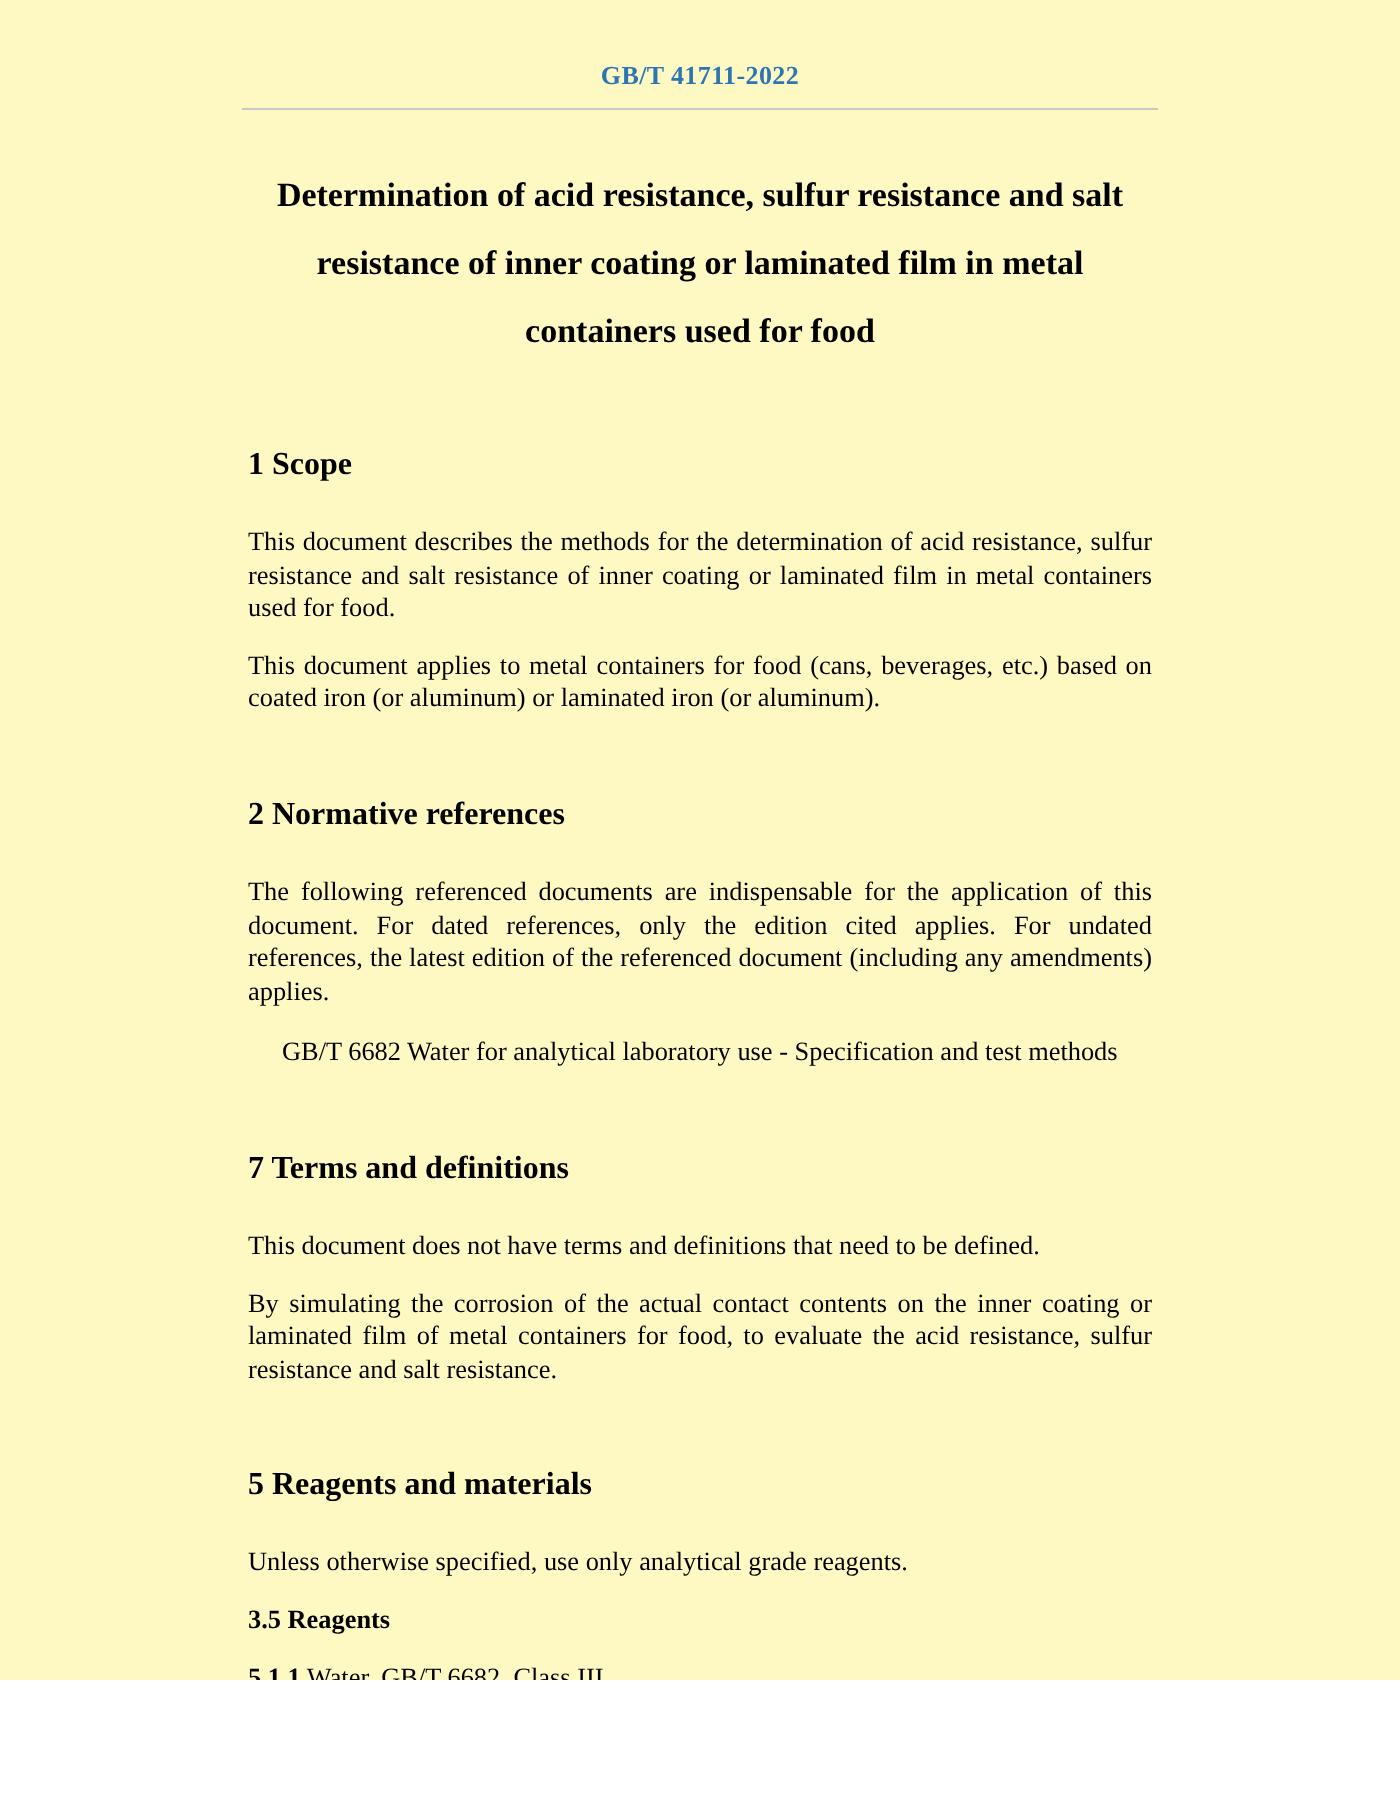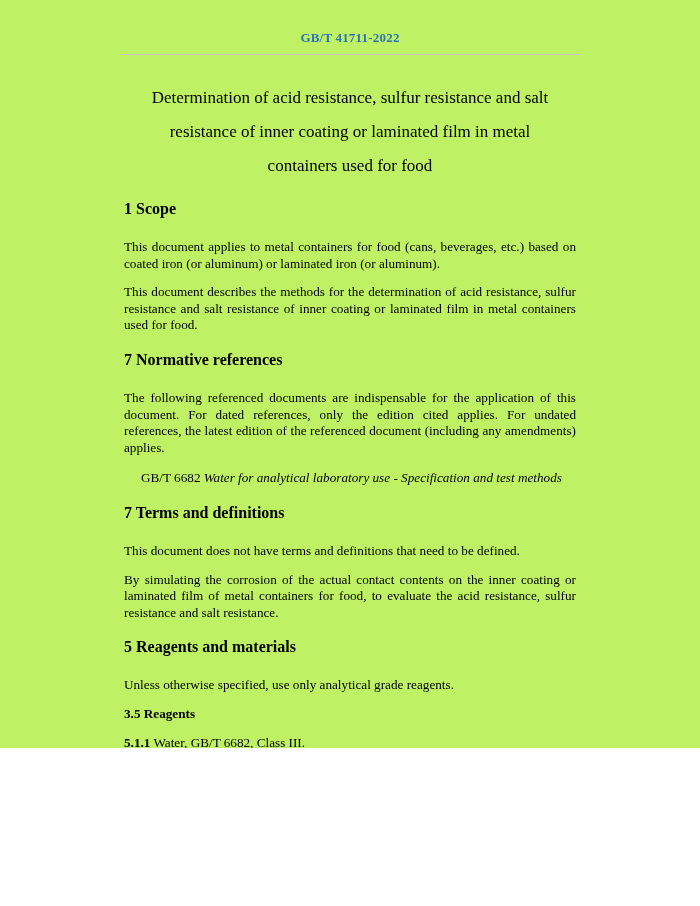--- a/index.html
+++ b/index.html
@@ -3,22 +3,22 @@
 <meta charset="utf-8">
 <style>
   html, body {
     margin: 0;
     padding: 0;
     background: #ffffff;
   }
   .page {
     position: relative;
     width: 700px;
-    height: 748px;
-    background: #bef264;
+    height: 840px;
+    background: #fef9c3;
     font-family: "Liberation Serif", serif;
     color: #000000;
     overflow: hidden;
     box-sizing: border-box;
   }
   .header {
     width: 458px;
     margin: 0 auto;
     padding-top: 30px;
     padding-bottom: 8px;
@@ -29,44 +29,44 @@
     font-size: 13px;
     letter-spacing: 0.2px;
   }
   .content {
     width: 452px;
     margin: 0 auto;
   }
   .doc-title {
     margin-top: 26px;
     text-align: center;
-    font-weight: normal;
+    font-weight: bold;
     font-size: 17px;
     line-height: 34px;
   }
   h2.section-heading {
     font-size: 16px;
     font-weight: bold;
-    margin: 16px 0 20px 0;
+    margin: 40px 0 20px 0;
     line-height: 20px;
   }
   p.body-para {
     font-size: 13.2px;
     line-height: 16.6px;
     margin: 12px 0;
     text-align: justify;
   }
   p.ref-para {
     font-size: 13.2px;
     line-height: 16.6px;
     margin: 14px 0 14px 0;
     padding-left: 17px;
     text-align: left;
   }
-  .ref-title { font-style: italic; }
+  .ref-title { }
   .bold { font-weight: bold; }
   .first-sect { margin-top: 46px; }
   .footer {
     position: absolute;
     top: 843px;
     left: 121px;
     width: 458px;
     border-top: 1px solid #c9c9c9;
     padding-top: 8px;
     display: flex;
@@ -97,24 +97,24 @@
 
   <div class="content">
 
     <div class="doc-title">
       <div>Determination of acid resistance, sulfur resistance and salt</div>
       <div>resistance of inner coating or laminated film in metal</div>
       <div>containers used for food</div>
     </div>
 
     <h2 class="section-heading first-sect">1 Scope</h2>
+    <p class="body-para">This document describes the methods for the determination of acid resistance, sulfur resistance and salt resistance of inner coating or laminated film in metal containers used for food.</p>
     <p class="body-para">This document applies to metal containers for food (cans, beverages, etc.) based on coated iron (or aluminum) or laminated iron (or aluminum).</p>
-    <p class="body-para">This document describes the methods for the determination of acid resistance, sulfur resistance and salt resistance of inner coating or laminated film in metal containers used for food.</p>
 
-    <h2 class="section-heading">7 Normative references</h2>
+    <h2 class="section-heading">2 Normative references</h2>
     <p class="body-para">The following referenced documents are indispensable for the application of this document. For dated references, only the edition cited applies. For undated references, the latest edition of the referenced document (including any amendments) applies.</p>
     <p class="ref-para"><span>GB/T 6682 </span><span class="ref-title">Water for analytical laboratory use - Specification and test methods</span></p>
 
     <h2 class="section-heading">7 Terms and definitions</h2>
     <p class="body-para">This document does not have terms and definitions that need to be defined.</p>
 
     <p class="body-para">By simulating the corrosion of the actual contact contents on the inner coating or laminated film of metal containers for food, to evaluate the acid resistance, sulfur resistance and salt resistance.</p>
 
     <h2 class="section-heading">5 Reagents and materials</h2>
     <p class="body-para">Unless otherwise specified, use only analytical grade reagents.</p>

